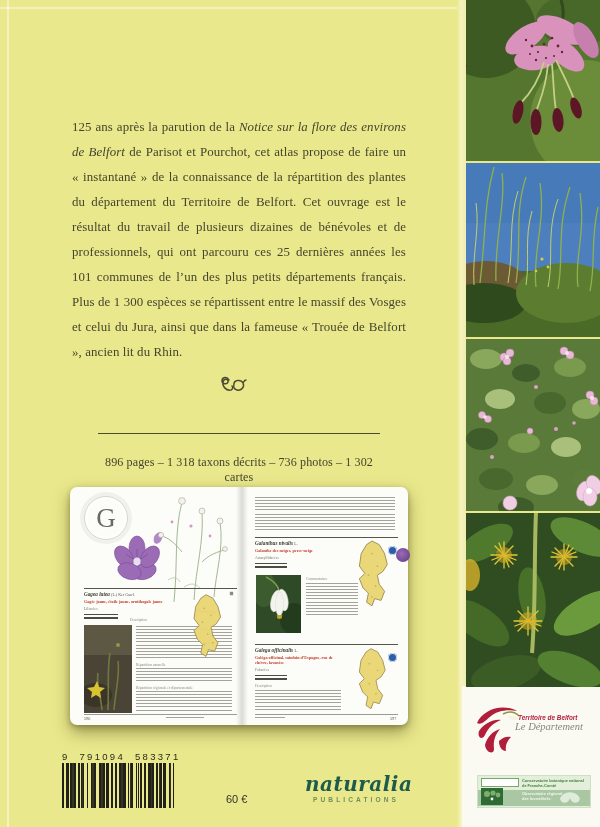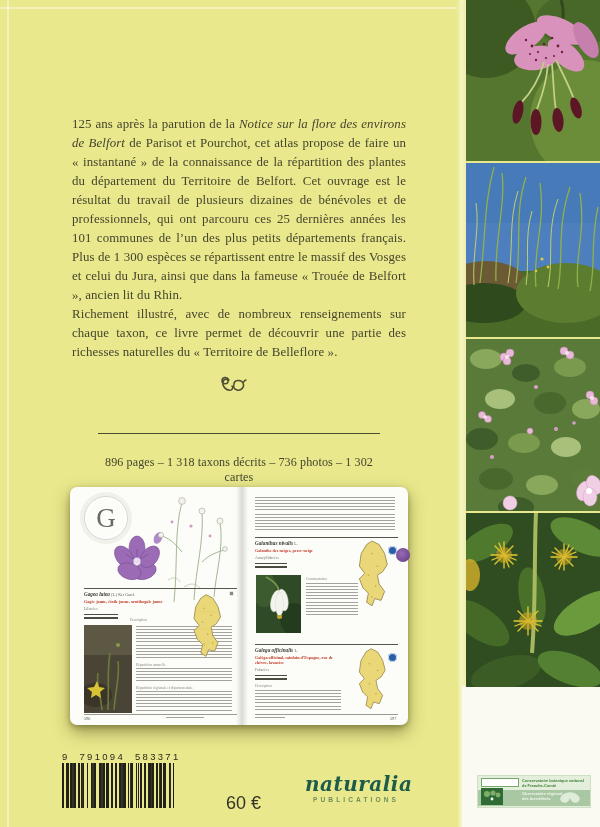--- a/index.html
+++ b/index.html
@@ -7,21 +7,21 @@
          font-family:"Liberation Serif",serif;}
   
   .crease-v{position:absolute;left:7px;top:0;width:2px;height:827px;background:rgba(255,255,250,.45);}
   .crease-h{position:absolute;left:0;top:7px;width:460px;height:2px;background:rgba(255,255,250,.45);}
   .strip-crease{position:absolute;left:457px;top:0;width:9px;height:827px;
                 background:linear-gradient(90deg,#eae88c,#f6f4c0 45%,#efedad);}
   .strip-white{position:absolute;left:462px;top:686px;width:138px;height:141px;background:#fbfaf2;}
 
   
   .blurb{position:absolute;left:72px;top:115px;width:334px;color:#45452d;
-         font-size:12.9px;line-height:19px;text-align:justify;letter-spacing:.1px;}
+         font-size:12.9px;line-height:25px;text-align:justify;letter-spacing:.1px;}
   .blurb p{margin:0;}
   .blurb .it{font-style:italic;}
 
   
   .ornament{position:absolute;left:217px;top:374px;}
 
   
   .stats{position:absolute;left:98px;top:433px;width:282px;text-align:center;color:#45452d;
          border-top:1.4px solid #4b4b31;border-bottom:1.4px solid #4b4b31;
          padding:21px 0 6px;font-size:12.1px;letter-spacing:.1px;}
@@ -72,39 +72,38 @@
   
   .barcode{position:absolute;left:62px;top:751px;width:116px;}
   .barcode .digits{font-family:"Liberation Sans",sans-serif;font-size:9.5px;color:#2a2a1c;
       letter-spacing:2.3px;word-spacing:5px;white-space:nowrap;}
   .barcode .bars{margin-top:1px;width:113px;height:45px;
       background-image:
         repeating-linear-gradient(90deg,#21211a 0 1.6px,rgba(0,0,0,0) 1.6px 4.1px),
         repeating-linear-gradient(90deg,#21211a 0 1px,rgba(0,0,0,0) 1px 6.3px),
         repeating-linear-gradient(90deg,rgba(33,33,26,.9) 0 2.4px,rgba(0,0,0,0) 2.4px 9.7px);}
   .price{position:absolute;left:226px;top:793px;font-family:"Liberation Sans",sans-serif;
-      font-size:18px;color:#33332a;}
+      font-size:11px;color:#33332a;}
   .publisher{position:absolute;left:305px;top:772px;width:102px;text-align:center;}
   .publisher .name{font-family:"DejaVu Serif",serif;font-style:italic;font-weight:bold;
       font-size:20px;color:#1d5c4b;letter-spacing:.5px;}
   .publisher .sub{margin-top:0;font-family:"Liberation Sans",sans-serif;font-size:6.6px;
       letter-spacing:3.1px;color:#6f8f5d;font-weight:bold;}
 </style>
 </head>
 <body>
 
 <div class="cover">
   <div class="crease-v"></div>
   <div class="crease-h"></div>
   <div class="strip-crease"></div>
   <div class="strip-white"></div>
 
   <div class="blurb">
     <p><span>125 ans après la parution de la </span><span class="it">Notice sur la flore des environs de Belfort</span><span> de Parisot et Pourchot, cet atlas propose de faire un « instantané » de la connaissance de la répartition des plantes du département du Territoire de Belfort. Cet ouvrage est le résultat du travail de plusieurs dizaines de bénévoles et de professionnels, qui ont parcouru ces 25 dernières années les 101 communes de l’un des plus petits départements français. Plus de 1 300 espèces se répartissent entre le massif des Vosges et celui du Jura, ainsi que dans la fameuse « Trouée de Belfort », ancien lit du Rhin.</span></p>
-    <p>Richement illustré, avec de nombreux renseignements sur chaque taxon, ce livre permet de découvrir une partie des richesses naturelles du « Territoire de Belleflore ».</p>
   </div>
 
   <div class="ornament">
     <svg width="32" height="24" viewBox="0 0 32 24">
       <path d="M12,6 C10,2 5,3 5,7 C5,10 10,11 11,8 C12,5 7,4 6,8 C5,12 9,17 14,16 C16,15.5 16,13 15,12" fill="none" stroke="#4c4c32" stroke-width="1.5" stroke-linecap="round"></path>
       <path d="M17,10 C17,6 24,5 26,9 C28,13 24,17 20,16 C17,15.3 16,13 17,10 Z M26,9 C27,7 28,6 29,6" fill="none" stroke="#4c4c32" stroke-width="1.5" stroke-linecap="round"></path>
     </svg>
   </div>
 
   <div class="stats">896 pages – 1 318 taxons décrits – 736 photos – 1 302 cartes</div>
@@ -449,20 +448,34 @@
           <line x2="-13" y2="5"></line>
         </g>
     </g>
     <g fill="#d4b02a" opacity=".55">
         <circle cx="38" cy="42" r="8"></circle>
         <circle cx="98" cy="44" r="8"></circle>
         <circle cx="62" cy="108" r="9"></circle>
       </g>
   </svg>
 
+  <div class="belfort">
+    <svg width="52" height="58" viewBox="0 0 52 58" style="position:absolute;left:2px;top:4px">
+      <g fill="#b01e3c">
+        <path d="M4,22 C10,8 30,2 44,10 C34,8 24,10 18,15 C13,19 8,25 4,22 Z"></path>
+        <path d="M6,30 C12,22 20,18 28,19 C20,22 15,27 12,34 C9,40 4,36 6,30 Z"></path>
+        <path d="M12,44 C14,36 20,30 27,28 C22,34 20,40 21,48 C21,54 13,52 12,44 Z"></path>
+        <path d="M26,40 C30,36 34,35 38,36 C34,40 32,45 33,50 C29,50 26,46 26,40 Z"></path>
+      </g>
+      <path d="M30,13 C36,10 42,11 46,15" stroke="#8a9a3a" stroke-width="1.4" fill="none"></path>
+      <path d="M34,16 C38,14 43,15 46,18 C43,20 38,20 34,16 Z" fill="#f6f2e6"></path>
+    </svg>
+    <div class="t1">Territoire de Belfort</div>
+    <div class="t2">Le Département</div>
+  </div>
 
   <div class="conserv">
     <div class="pill"></div>
     <div class="cline" style="top:3px">Conservatoire botanique national</div>
     <div class="cline" style="top:8px">de Franche-Comté</div>
     <div class="band">
       <svg width="112" height="16" viewBox="0 0 112 16" style="position:absolute;left:0;top:0">
         <path d="M96,3 C101,5 104,9 100,12 C97,14 93,12 92,8 C91,12 87,14 84,12 C80,9 83,5 88,3 C91,2 93,2 96,3 Z" fill="#e9f2e4" opacity=".85"></path>
       </svg>
     </div>

